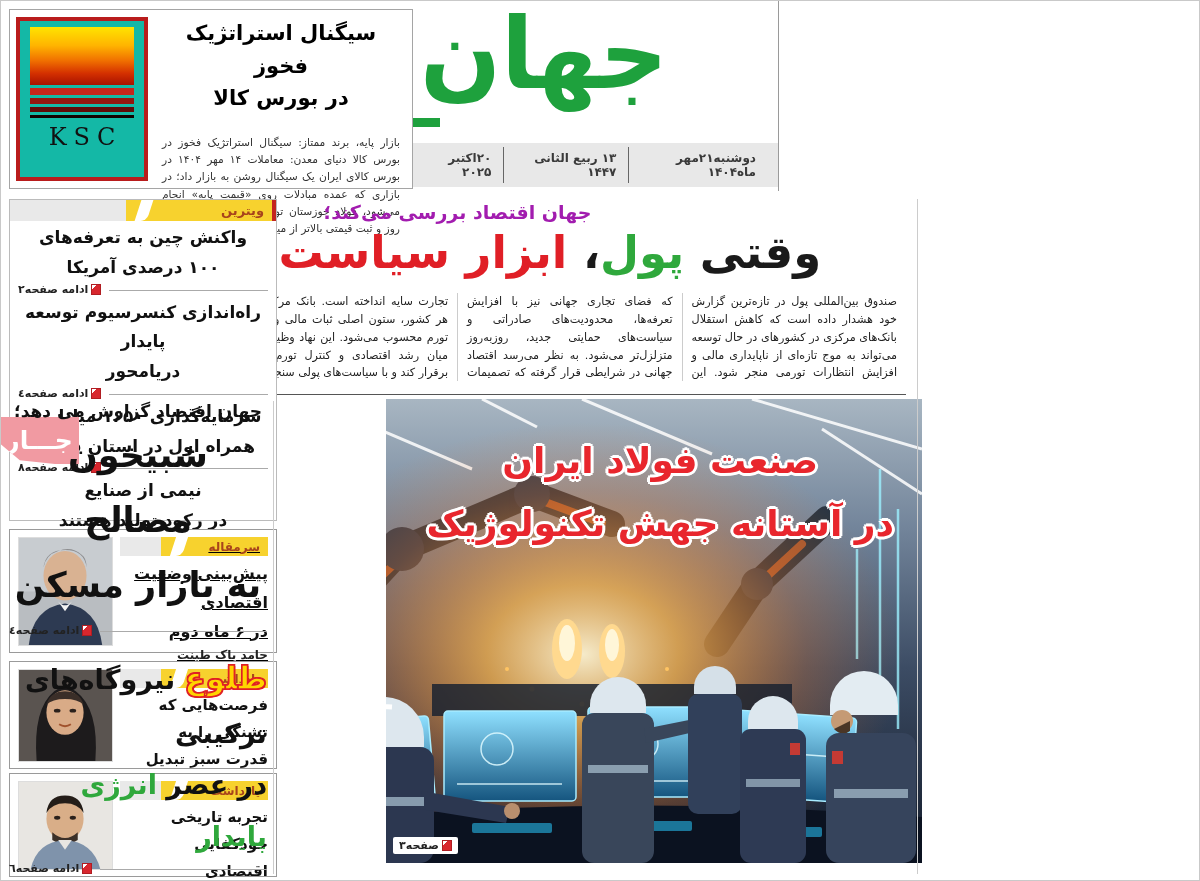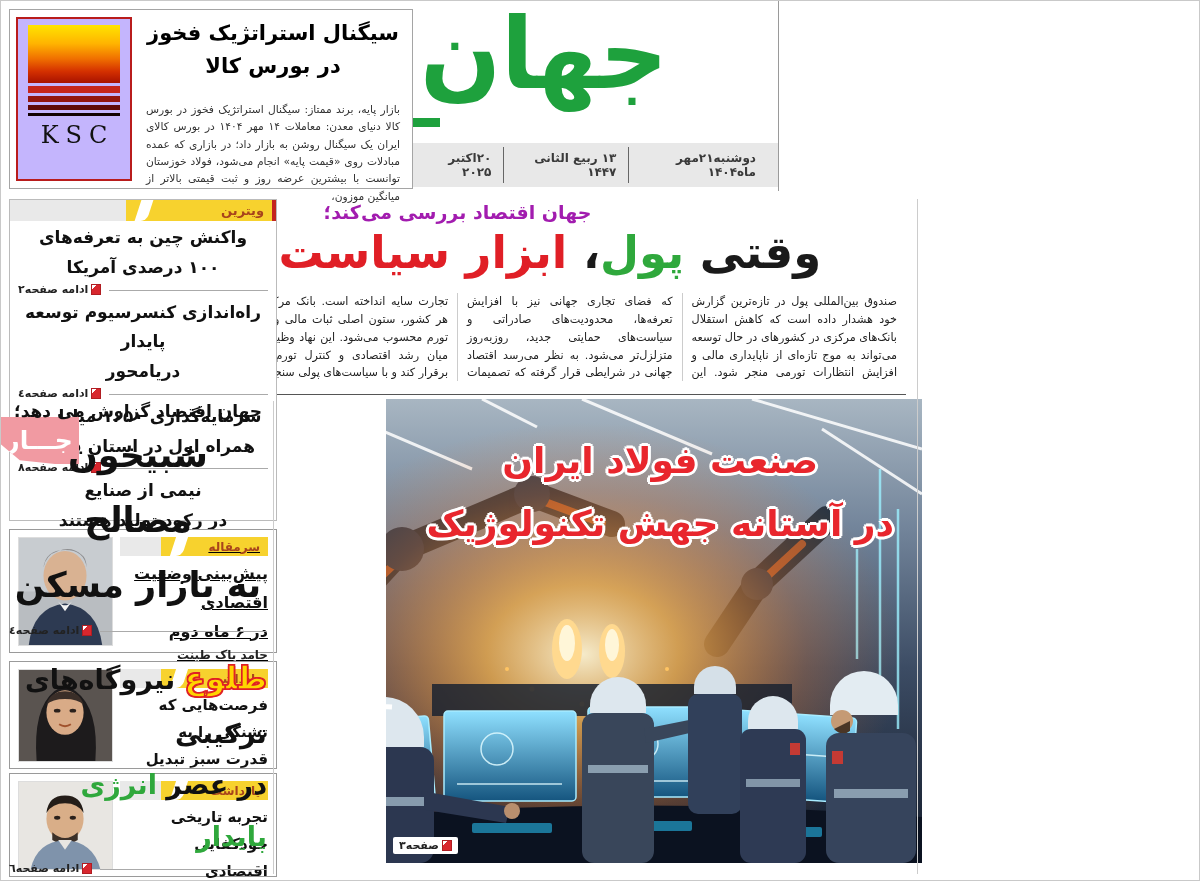--- a/index.html
+++ b/index.html
@@ -23,21 +23,21 @@
                        background:#fff; transform:skewX(-18deg); border-radius:0 0 6px 0; }
   .tab-gray { flex:1; background:#e9e9e9; }
 
   
   .ksc-box { position:absolute; top:8px; right:786px; left:8px; height:180px; border:1px solid #a5a5a5;
              background:#fff; padding:7px 6px; display:flex; gap:8px; direction:rtl; }
   .ksc-content { flex:1; display:flex; flex-direction:column; padding:0 6px; }
   .ksc-hl { font-size:21px; font-weight:800; text-align:center; line-height:1.55; color:#000; }
   .ksc-body { font-size:10.7px; line-height:1.62; text-align:justify; color:#333; margin-top:19px; }
   .ksc-more { display:flex; justify-content:flex-end; margin-top:1px; }
-  .ksc-logo { width:116px; flex:none; border:2px solid #b91c1c; background:#c4b5fd; padding:6px 10px 4px; display:flex; flex-direction:column; }
+  .ksc-logo { width:132px; flex:none; border:4px solid #b91c1c; background:#14b8a6; padding:6px 10px 4px; display:flex; flex-direction:column; }
   .ksc-grad { height:58px; background:linear-gradient(180deg,#ffe400 0%,#ffb400 32%,#f07000 58%,#d43000 80%,#a81200 100%); }
   .ksc-stripe { margin-top:3px; }
   .ksc-letters { font-family:"DejaVu Serif", serif; font-size:24px; letter-spacing:7px; text-align:center;
                  color:#111; margin-top:5px; direction:ltr; padding-left:7px; }
 
   .masthead { position:absolute; top:0; left:8px; right:420px; height:190px; border-right:1px solid #9a9a9a; }
   .mast-title { position:absolute; top:-10px; right:110px; font-size:88px; font-weight:bold; color:#1ea13d;
                 transform:scale(1.08,1.12); transform-origin:right top; white-space:nowrap; line-height:1.3; }
   .mast-underline { position:absolute; top:117px; left:0; width:56%; height:9px; background:#1ea13d; }
   .mast-tagline { position:absolute; top:14px; right:540px; width:112px; text-align:center; font-size:13px;

